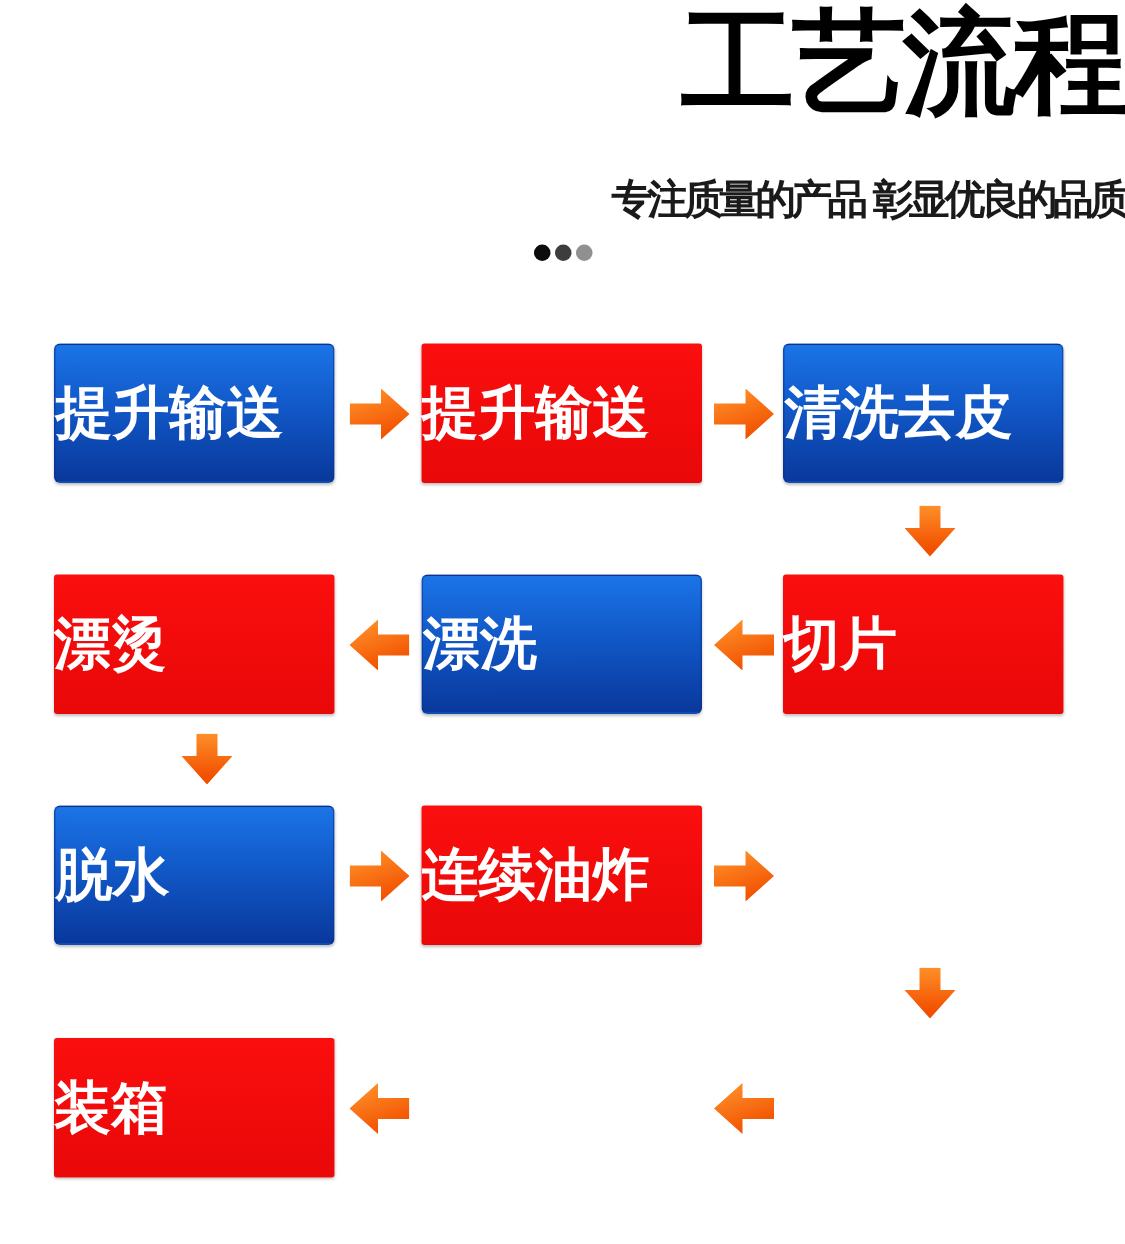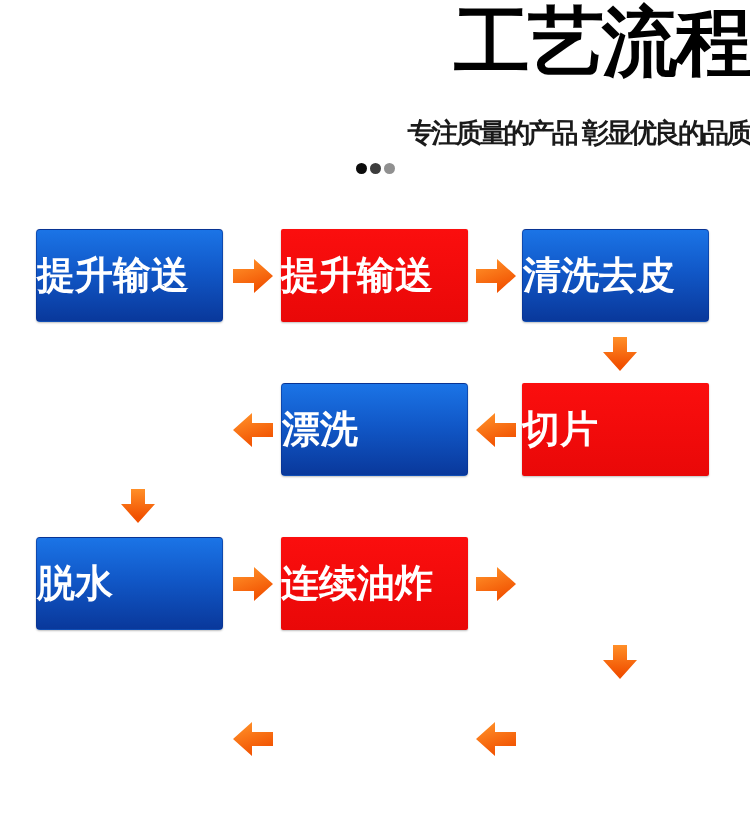--- a/index.html
+++ b/index.html
@@ -84,20 +84,23 @@
   <div class="box r0 c1 red">
     <span>提升输送</span>
   </div>
   <div class="arrow right a-g2 a-r0"></div>
   <div class="box r0 c2 blue">
     <span>清洗去皮</span>
   </div>
 
   <div class="arrow down d1"></div>
 
+  <div class="box r1 c0 red">
+    <span>漂烫</span>
+  </div>
   <div class="arrow left a-g1 a-r1"></div>
   <div class="box r1 c1 blue">
     <span>漂洗</span>
   </div>
   <div class="arrow left a-g2 a-r1"></div>
   <div class="box r1 c2 red">
     <span>切片</span>
   </div>
 
   <div class="arrow down d2"></div>
@@ -106,16 +109,19 @@
     <span>脱水</span>
   </div>
   <div class="arrow right a-g1 a-r2"></div>
   <div class="box r2 c1 red">
     <span>连续油炸</span>
   </div>
   <div class="arrow right a-g2 a-r2"></div>
 
   <div class="arrow down d3"></div>
 
+  <div class="box r3 c0 red">
+    <span>装箱</span>
+  </div>
   <div class="arrow left a-g1 a-r3"></div>
   <div class="arrow left a-g2 a-r3"></div>
 
 </div>
 
 </body></html>

